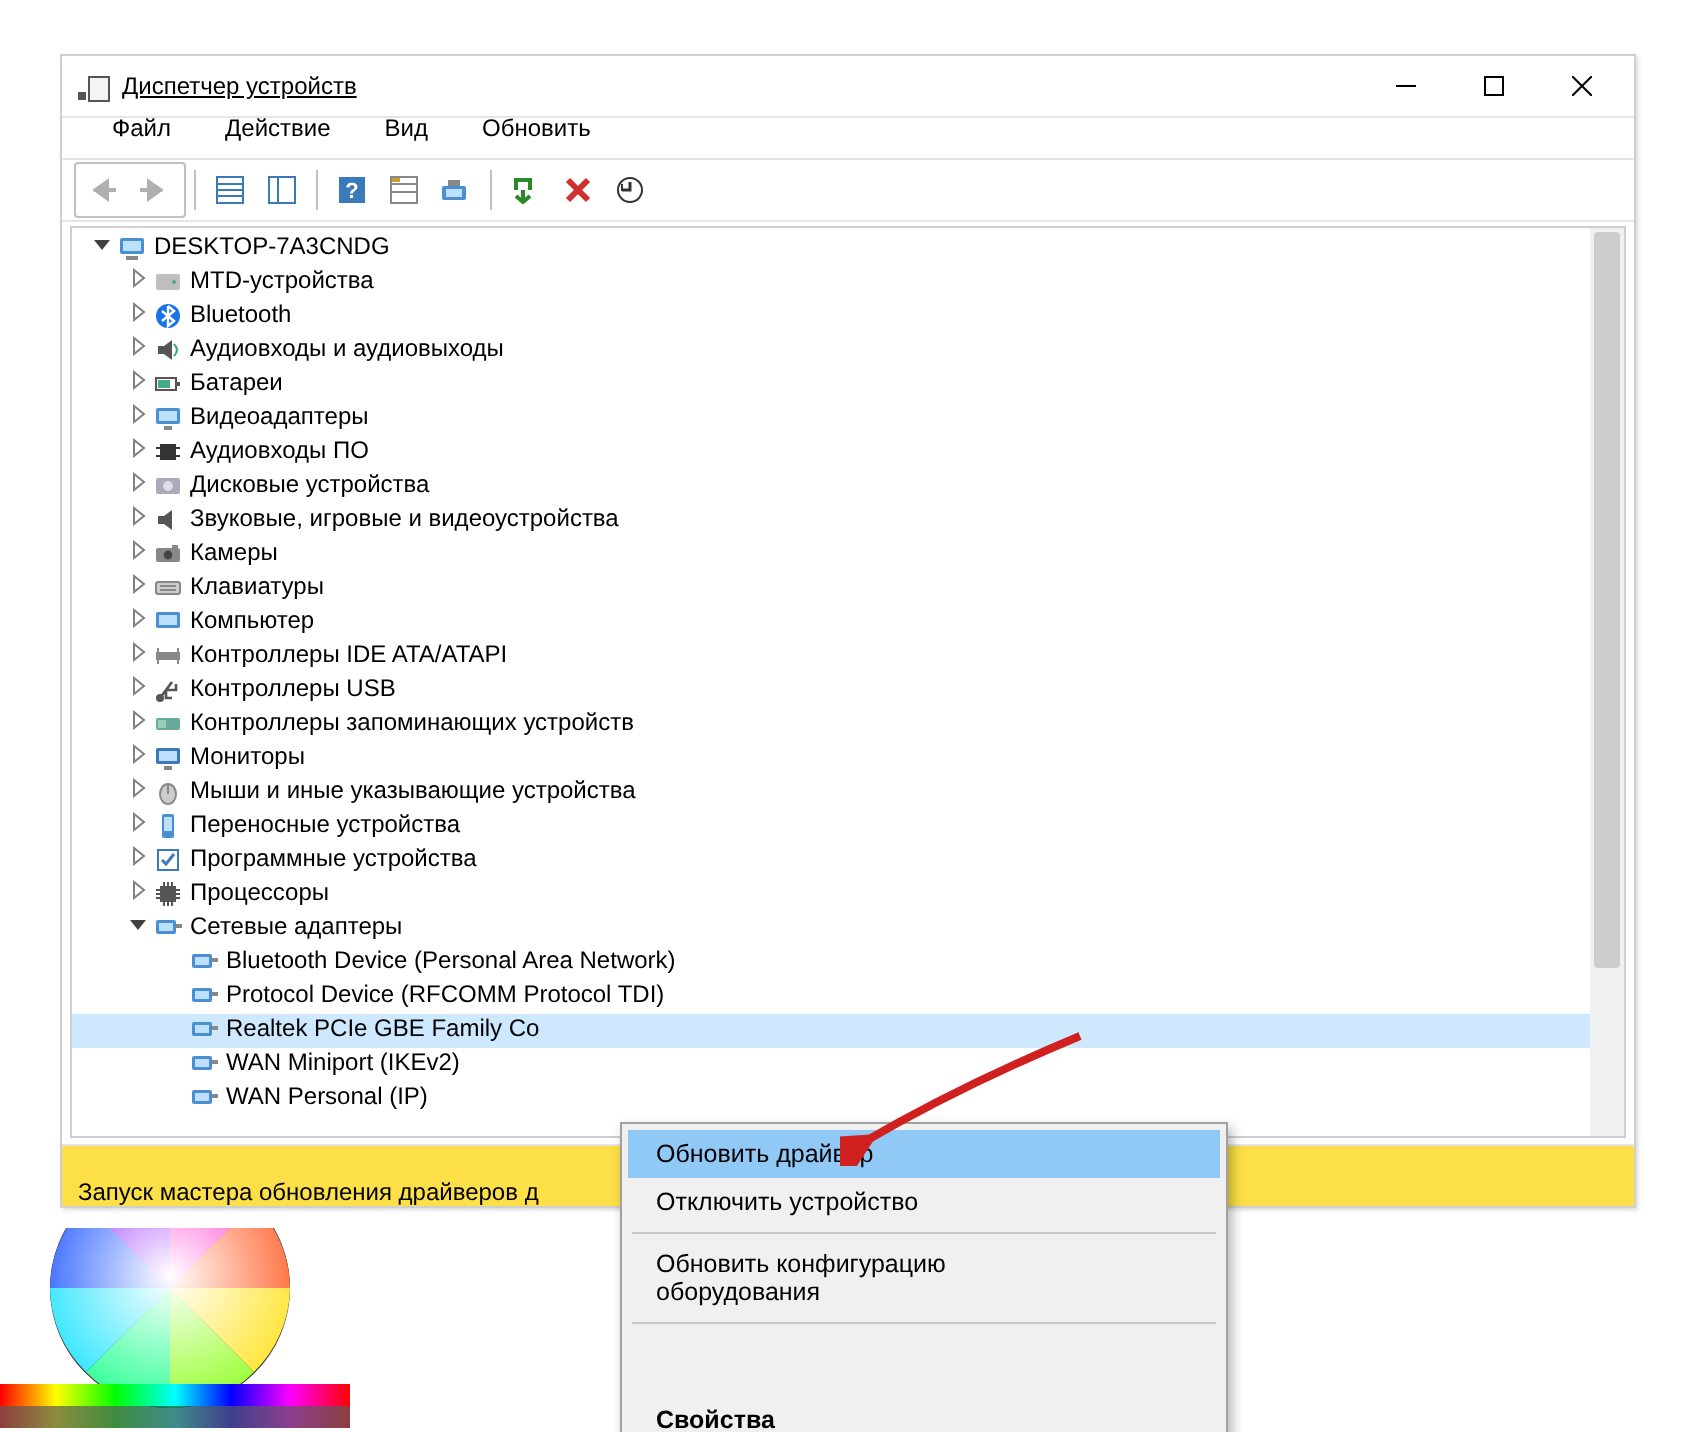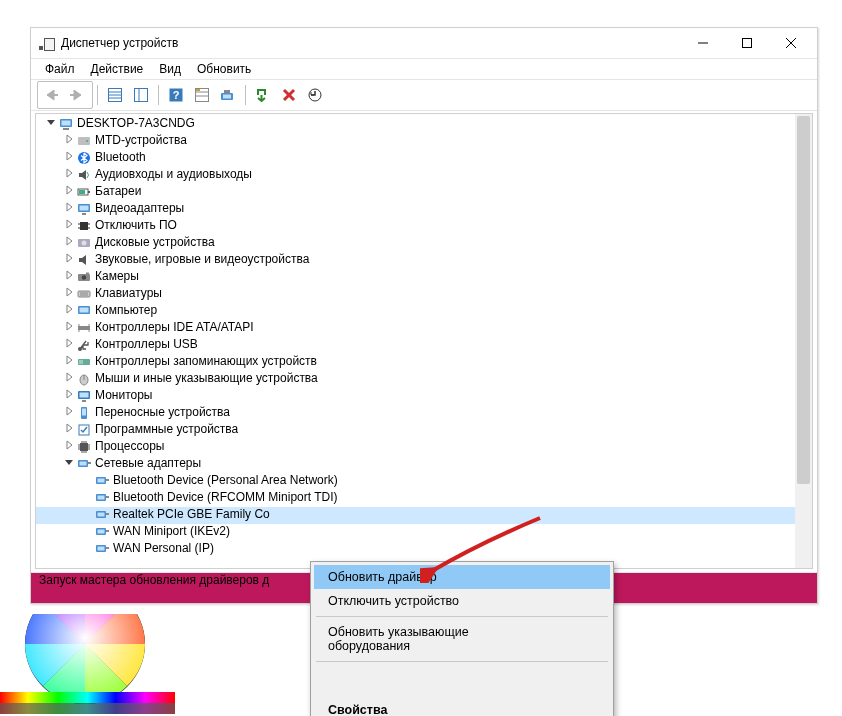--- a/index.html
+++ b/index.html
@@ -1,46 +1,46 @@
 <!DOCTYPE html>
 <html><head>
 <meta charset="utf-8">
 <style>
   html,body{margin:0;padding:0;font-family:"Segoe UI",Tahoma,sans-serif;font-size:12px;color:#000;background:#fff;}
   .canvas{position:relative;width:842px;height:716px;background:#fff;}
   .window{position:absolute;left:30px;top:27px;width:786px;height:575px;border:1px solid #cfcfcf;background:#fff;box-shadow:1px 1px 2px rgba(0,0,0,0.15);}
   
-  .titlebar{height:30px;border-bottom:1px solid #e5e5e5;display:flex;align-items:center;padding:0 4px 0 8px;}
+  .titlebar{height:30px;border-bottom:1px solid #e5e5e5;display:flex;align-items:center;padding:0 4px 0 8px;text-decoration:underline;}
   .titlebar .app-icon{width:16px;height:16px;margin-right:6px;display:flex;align-items:flex-end;}
   .app-icon .box{width:10px;height:11px;border:1px solid #555;background:#f4f4f4;margin-left:1px;}
   .app-icon .arm{width:4px;height:4px;background:#555;margin-bottom:1px;}
   .titlebar .title{flex:1;}
   .winbtn{width:44px;height:30px;display:flex;align-items:center;justify-content:center;}
   .winbtn svg{display:block;}
   
   .menubar{display:flex;padding:0 6px;height:20px;align-items:center;border-bottom:1px solid #e5e5e5;}
-  .menubar .menu-item{padding:1px 8px 2px;cursor:default;}
+  .menubar .menu-item{padding:1px 8px 12px;cursor:default;margin-left:11px;}
   
   .toolbar{display:flex;align-items:center;height:30px;padding:0 6px;border-bottom:1px solid #e5e5e5;}
   .toolbar .tbtn{width:22px;height:22px;margin:0 1px;display:flex;align-items:center;justify-content:center;border:1px solid transparent;border-radius:2px;}
   .toolbar .tgrp{display:flex;border:1px solid #c0c0c0;border-radius:2px;padding:1px;}
   .toolbar .sep{width:1px;height:20px;background:#c0c0c0;margin:0 4px;}
   .toolbar .dis svg *{stroke:#b0b0b0 !important;fill:#b0b0b0 !important;}
   
   .tree-pane{position:absolute;left:4px;right:4px;top:85px;bottom:34px;border:1px solid #cfcfcf;background:#fff;overflow:hidden;}
   .tree-scroll{position:absolute;right:0;top:0;bottom:0;width:17px;background:#f0f0f0;}
   .thumb{position:absolute;left:2px;right:2px;top:2px;height:81%;background:#cdcdcd;border-radius:2px;}
   .tree{padding:2px 0 2px 0;}
   .row{display:flex;align-items:flex-start;height:17px;white-space:nowrap;cursor:default;}
   .row.selected{background:#cde8ff;}
   .tw{width:14px;text-align:center;color:#6a6a6a;font-size:12px;}
   .ic{width:16px;height:16px;margin:0 3px 0 0;display:flex;align-items:center;justify-content:center;}
   .lbl{}
   
-  .statusbar{position:absolute;left:0;right:0;bottom:0;height:30px;border-top:1px solid #e5e5e5;background:#be185d;display:flex;align-items:flex-start;padding:0 8px;}
+  .statusbar{position:absolute;left:0;right:0;bottom:0;height:30px;border-top:1px solid #e5e5e5;background:#fde047;display:flex;align-items:flex-end;padding:0 8px;}
   
   .ctxmenu{position:absolute;background:#f0f0f0;border:1px solid #a0a0a0;box-shadow:2px 3px 6px rgba(0,0,0,0.3);padding:3px;font-size:12.5px;}
   .ctxmenu .mi{padding:5px 90px 5px 14px;cursor:default;}
   .ctxmenu .mi.hl{background:#90c8f6;}
   .ctxmenu hr{border:none;border-top:1px solid #c8c8c8;margin:3px 2px;}
   .ctxmenu .bold{font-weight:bold;margin-top:36px;}
   
   .arrow{position:absolute;pointer-events:none;}
   
   .colorwheel{position:absolute;}
@@ -250,21 +250,21 @@
               </svg></div>
             <div class="ic">
               <svg width="14" height="14">
                 <rect x="3" y="3" width="8" height="8" fill="#333"></rect>
                 <line x1="1" y1="5" x2="3" y2="5" stroke="#333"></line>
                 <line x1="1" y1="9" x2="3" y2="9" stroke="#333"></line>
                 <line x1="11" y1="5" x2="13" y2="5" stroke="#333"></line>
                 <line x1="11" y1="9" x2="13" y2="9" stroke="#333"></line>
               </svg>
             </div>
-            <span class="lbl">Отключить ПО</span>
+            <span class="lbl">Аудиовходы ПО</span>
           </div>
           <div class="row">
             <div style="width: 26px;"></div>
             <div class="tw"><svg width="10" height="10">
                 <path d="M3 1 L8 5 L3 9 Z" fill="none" stroke="#808080"></path>
               </svg></div>
             <div class="ic">
               <svg width="14" height="14">
                 <rect x="1" y="3" width="12" height="8" fill="#aab" rx="1"></rect>
                 <circle cx="7" cy="7" r="2.5" fill="#dde"></circle>
@@ -365,39 +365,39 @@
             </div>
             <span class="lbl">Контроллеры запоминающих устройств</span>
           </div>
           <div class="row">
             <div style="width: 26px;"></div>
             <div class="tw"><svg width="10" height="10">
                 <path d="M3 1 L8 5 L3 9 Z" fill="none" stroke="#808080"></path>
               </svg></div>
             <div class="ic">
               <svg width="14" height="14">
-                <ellipse cx="7" cy="8" rx="4" ry="5" fill="#ccc" stroke="#888"></ellipse>
-                <line x1="7" y1="3" x2="7" y2="8" stroke="#888"></line>
-              </svg>
-            </div>
-            <span class="lbl">Мыши и иные указывающие устройства</span>
-          </div>
-          <div class="row">
-            <div style="width: 26px;"></div>
-            <div class="tw"><svg width="10" height="10">
-                <path d="M3 1 L8 5 L3 9 Z" fill="none" stroke="#808080"></path>
-              </svg></div>
-            <div class="ic">
-              <svg width="14" height="14">
                 <rect x="1" y="2" width="12" height="8" fill="#3a7ab8" rx="1"></rect>
                 <rect x="2.5" y="3.5" width="9" height="5" fill="#bde0ff"></rect>
                 <rect x="5" y="11" width="4" height="2" fill="#888"></rect>
               </svg>
             </div>
             <span class="lbl">Мониторы</span>
+          </div>
+          <div class="row">
+            <div style="width: 26px;"></div>
+            <div class="tw"><svg width="10" height="10">
+                <path d="M3 1 L8 5 L3 9 Z" fill="none" stroke="#808080"></path>
+              </svg></div>
+            <div class="ic">
+              <svg width="14" height="14">
+                <ellipse cx="7" cy="8" rx="4" ry="5" fill="#ccc" stroke="#888"></ellipse>
+                <line x1="7" y1="3" x2="7" y2="8" stroke="#888"></line>
+              </svg>
+            </div>
+            <span class="lbl">Мыши и иные указывающие устройства</span>
           </div>
           <div class="row">
             <div style="width: 26px;"></div>
             <div class="tw"><svg width="10" height="10">
                 <path d="M3 1 L8 5 L3 9 Z" fill="none" stroke="#808080"></path>
               </svg></div>
             <div class="ic">
               <svg width="14" height="14">
                 <rect x="4" y="1" width="6" height="12" fill="#4a8fd1" rx="1"></rect>
                 <rect x="5" y="2.5" width="4" height="7" fill="#bde0ff"></rect>
@@ -471,21 +471,21 @@
           <div class="row">
             <div style="width: 44px;"></div>
             <div class="tw"></div>
             <div class="ic">
               <svg width="14" height="14">
                 <rect x="1" y="3" width="10" height="7" fill="#4a8fd1" rx="1"></rect>
                 <rect x="2.5" y="4.5" width="7" height="4" fill="#bde0ff"></rect>
                 <path d="M11 6 L14 6" stroke="#888" stroke-width="2"></path>
               </svg>
             </div>
-            <span class="lbl">Bluetooth Device (RFCOMM Miniport TDI)</span>
+            <span class="lbl">Protocol Device (RFCOMM Protocol TDI)</span>
           </div>
           <div class="row selected">
             <div style="width: 44px;"></div>
             <div class="tw"></div>
             <div class="ic">
               <svg width="14" height="14">
                 <rect x="1" y="3" width="10" height="7" fill="#4a8fd1" rx="1"></rect>
                 <rect x="2.5" y="4.5" width="7" height="4" fill="#bde0ff"></rect>
                 <path d="M11 6 L14 6" stroke="#888" stroke-width="2"></path>
               </svg>
@@ -522,21 +522,21 @@
     <div class="statusbar">
       <span>Запуск мастера обновления драйверов д</span>
     </div>
 
   </div>
 
   <div class="ctxmenu" style="left:310px;top:561px;width:296px;">
     <div class="mi hl">Обновить драйвер</div>
     <div class="mi">Отключить устройство</div>
     <hr>
-    <div class="mi">Обновить указывающие оборудования</div>
+    <div class="mi">Обновить конфигурацию оборудования</div>
     <hr>
     <div class="mi bold">Свойства</div>
   </div>
 
   <svg class="arrow" style="left:420px;top:513px;" width="130" height="70">
     <defs>
         <marker id="ah" markerWidth="8" markerHeight="8" refX="2" refY="4" orient="auto">
           <path d="M8 0 L0 4 L8 8 Z" fill="#d02020"></path>
         </marker>
       </defs>

